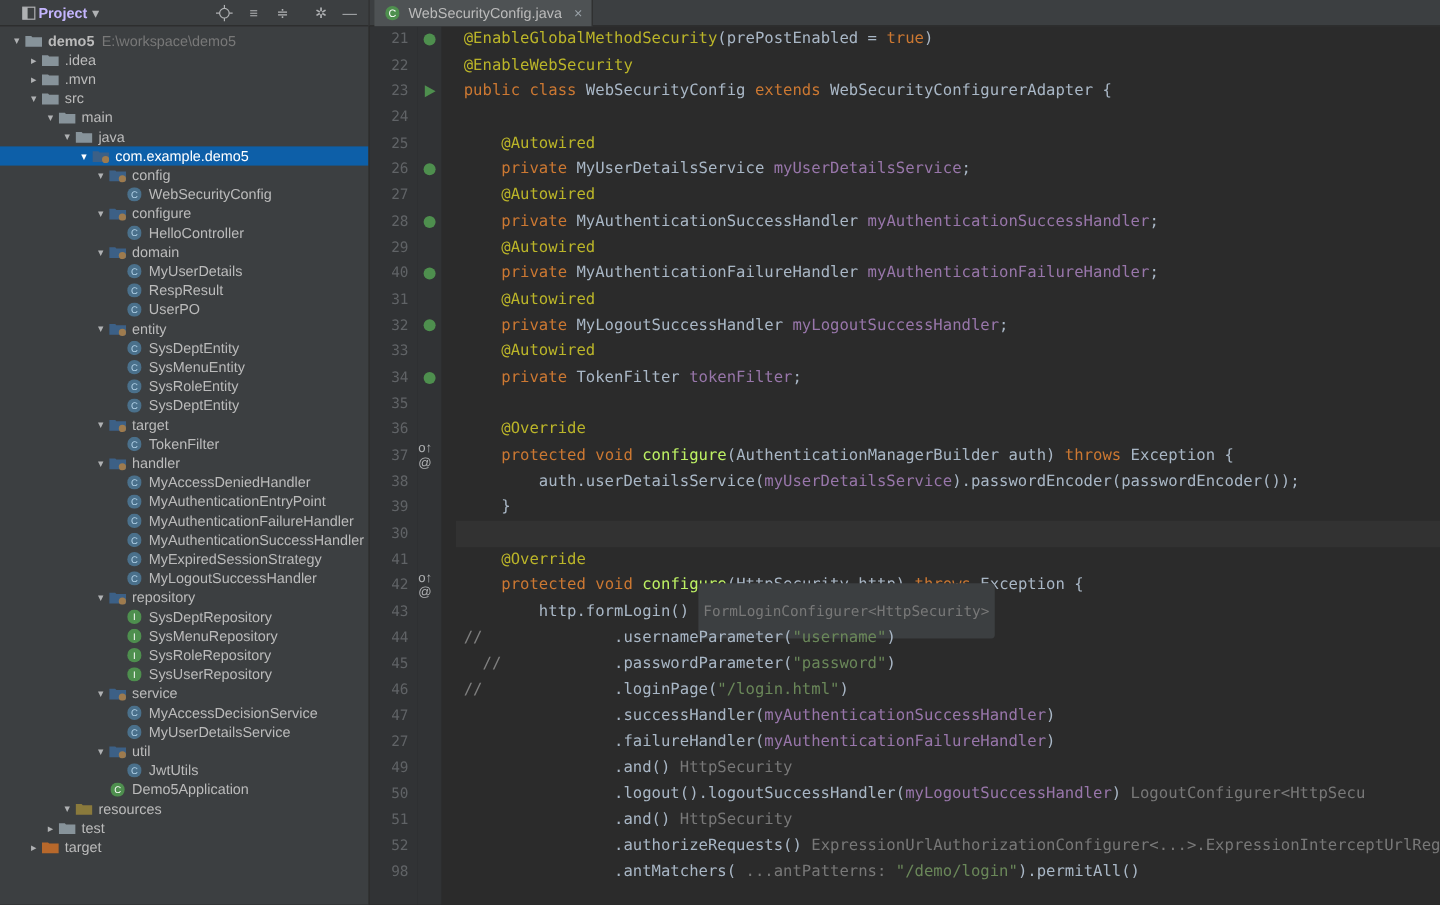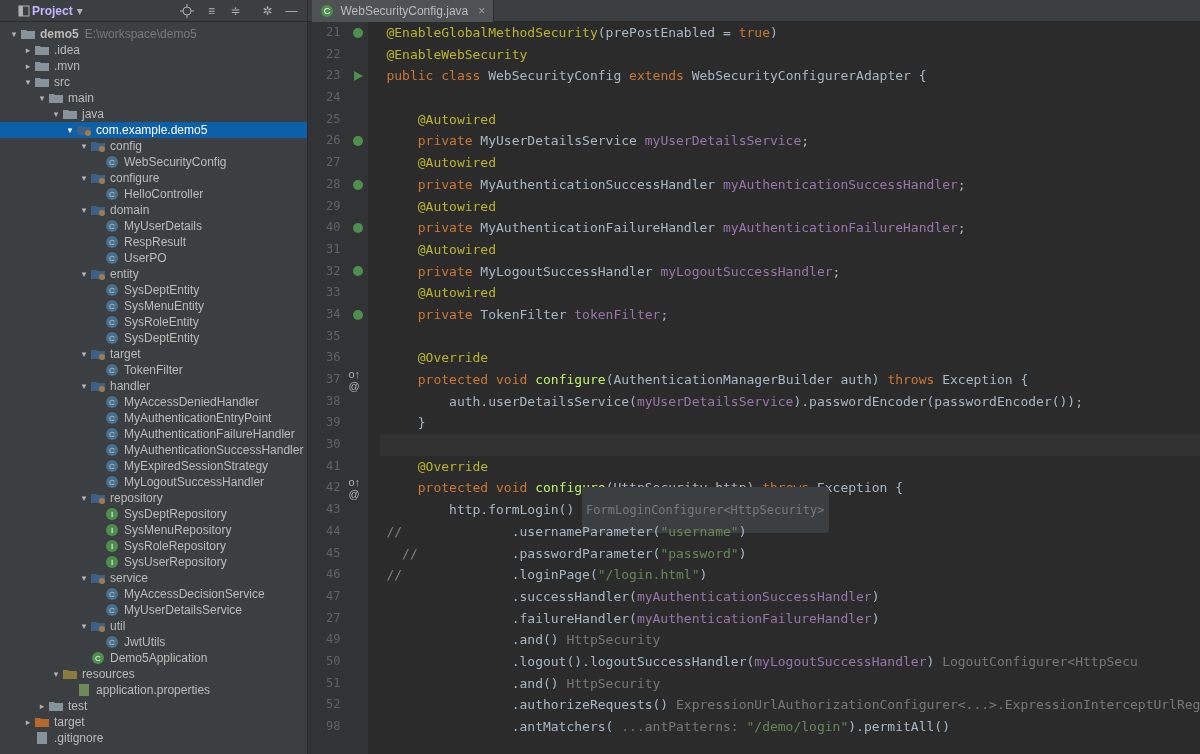--- a/index.html
+++ b/index.html
@@ -480,55 +480,37 @@
         </div>
         <div class="tree-row" style="padding-left: 50px;">
           <span class="arrow">▾</span>
           <span class="ticon">
             <svg width="14" height="12">
               <path d="M0 2h5l1 1h8v8H0z" fill="#8a7a3c"></path>
             </svg>
           </span>
           <span class="tlabel" style="">resources</span>
         </div>
-        <div class="tree-row" style="padding-left: 64px;">
-          <span class="arrow"></span>
-          <span class="ticon">
-            <svg width="12" height="12">
-              <rect x="1" y="0" width="10" height="12" fill="#6f8a5a"></rect>
-            </svg>
-          </span>
-          <span class="tlabel" style="">application.properties</span>
-        </div>
         <div class="tree-row" style="padding-left: 36px;">
           <span class="arrow">▸</span>
           <span class="ticon">
             <svg width="14" height="12">
               <path d="M0 2h5l1 1h8v8H0z" fill="#87939a"></path>
             </svg>
           </span>
           <span class="tlabel" style="">test</span>
         </div>
         <div class="tree-row" style="padding-left: 22px;">
           <span class="arrow">▸</span>
           <span class="ticon">
             <svg width="14" height="12">
               <path d="M0 2h5l1 1h8v8H0z" fill="#b7682b"></path>
             </svg>
           </span>
           <span class="tlabel" style="">target</span>
-        </div>
-        <div class="tree-row" style="padding-left: 22px;">
-          <span class="arrow"></span>
-          <span class="ticon">
-            <svg width="12" height="12">
-              <rect x="1" y="0" width="10" height="12" fill="#87939a"></rect>
-            </svg>
-          </span>
-          <span class="tlabel" style="">.gitignore</span>
         </div>
       </div>
   </div>
 
   <div class="editor-area">
     <div class="tabbar">
       <div class="tab">
         <span class="tab-icon">
           <svg width="12" height="12">
               <circle cx="6" cy="6" r="6" fill="#4e8f4e"></circle>

